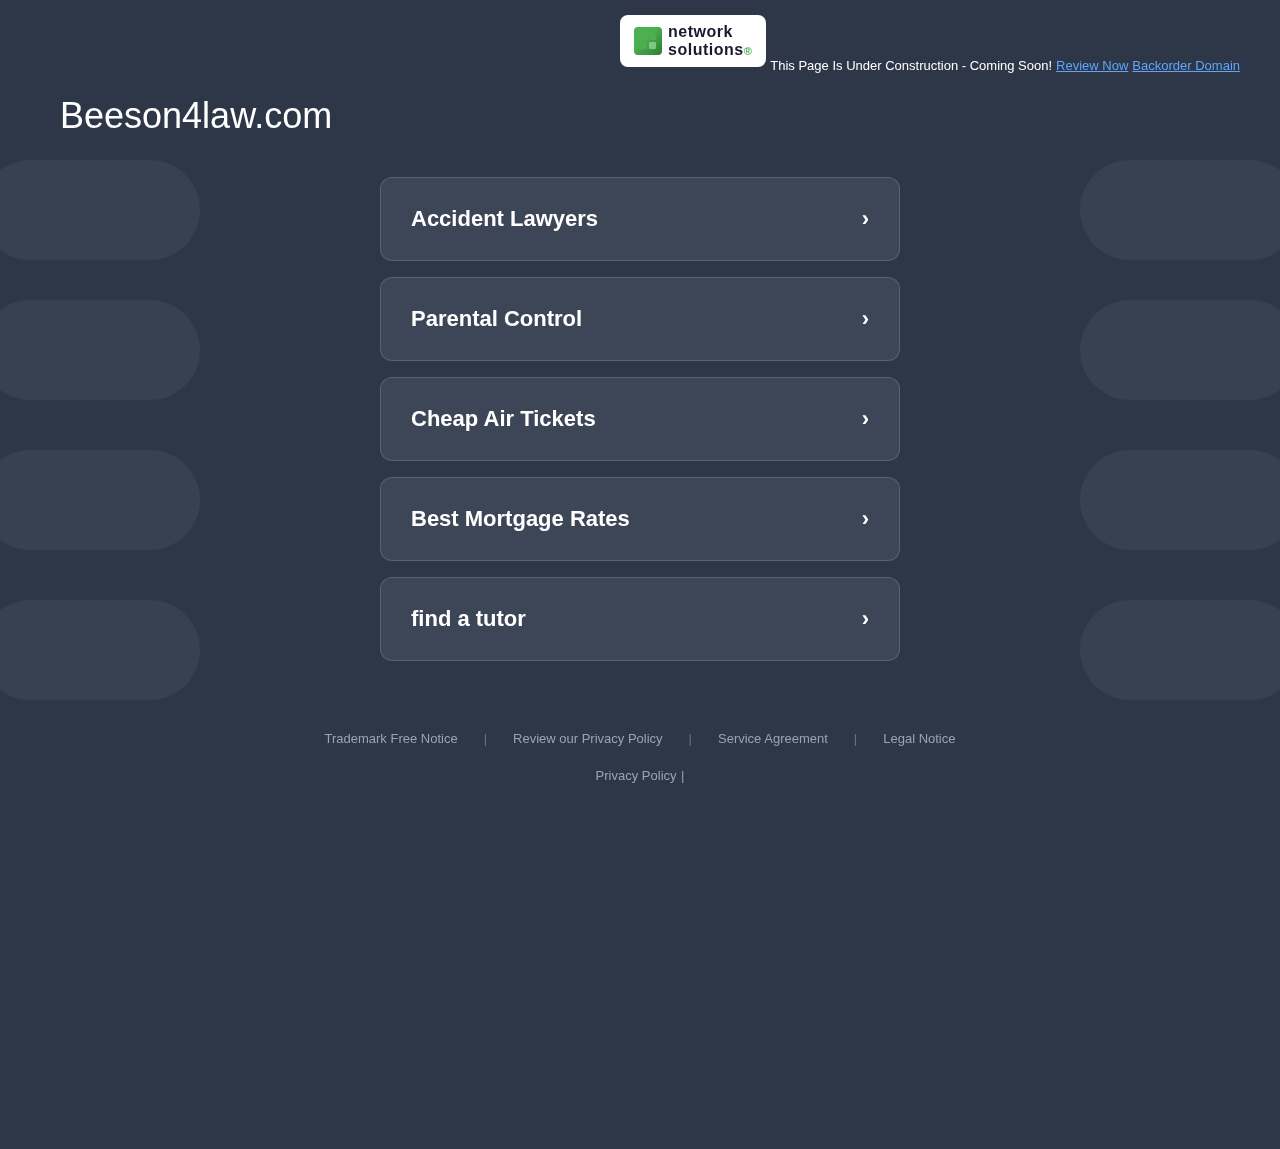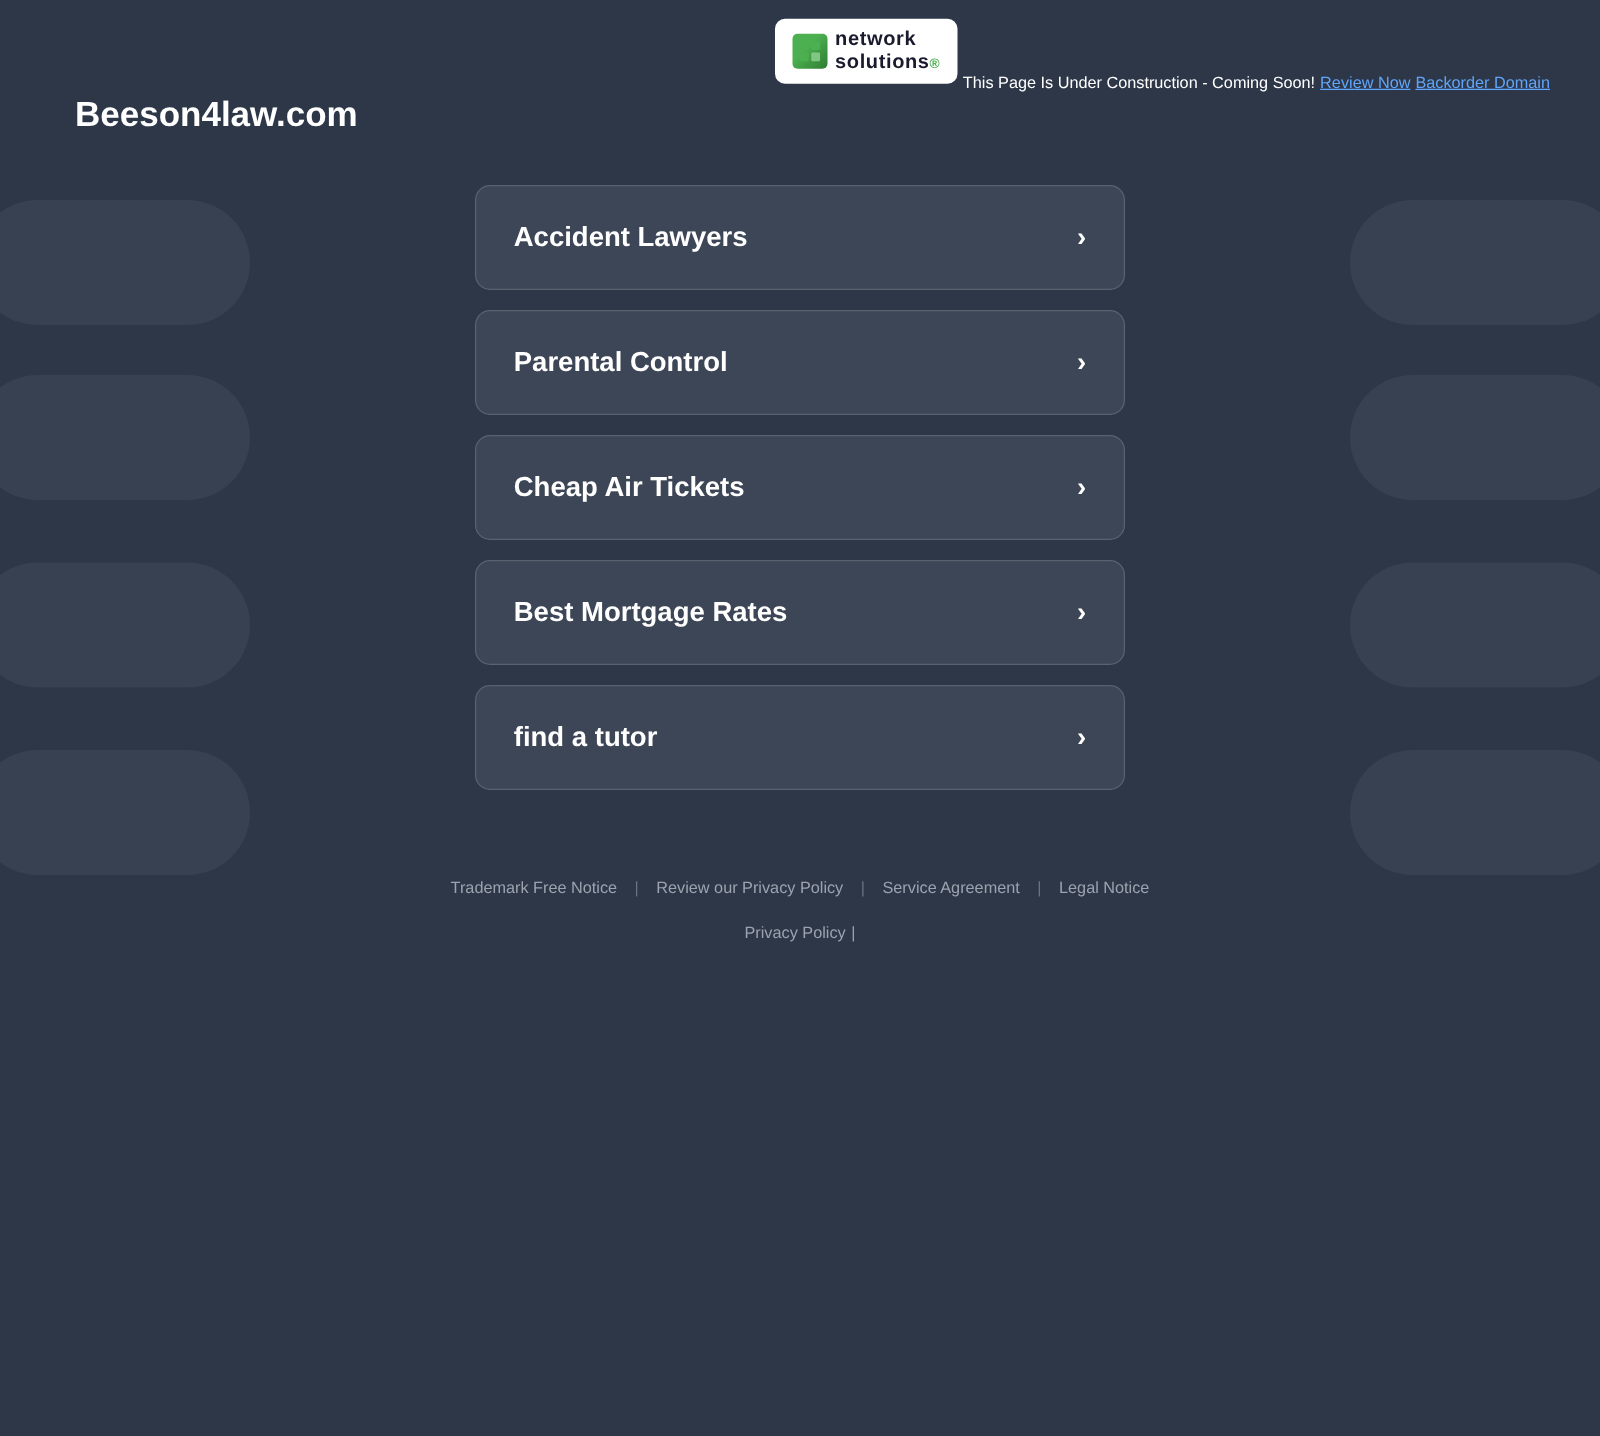--- a/index.html
+++ b/index.html
@@ -22,23 +22,23 @@
       position: relative;
       z-index: 1;
       display: flex;
       justify-content: space-between;
       align-items: flex-start;
       padding: 15px 40px 10px 60px;
     }
 
     .site-title {
       color: #fff;
-      font-size: 28px;
-      font-weight: bold;
-      margin-top: 61px;
+      font-size: 36px;
+      font-weight: normal;
+      margin-top: 80px;
     }
 
     .top-right {
       display: flex;
       flex-direction: row;
       align-items: flex-end;
       gap: 4px;
     }
 
     .ns-logo {
@@ -135,21 +135,21 @@
       position: relative;
       z-index: 1;
       text-align: center;
       padding: 40px 20px 20px;
     }
 
     .footer-links {
       display: flex;
       justify-content: center;
       align-items: center;
-      gap: 4px;
+      gap: 16px;
       flex-wrap: wrap;
       margin-bottom: 20px;
     }
 
     .footer-link {
       color: #9ca3af;
       font-size: 13px;
       cursor: pointer;
       text-decoration: none;
       padding: 0 10px;

